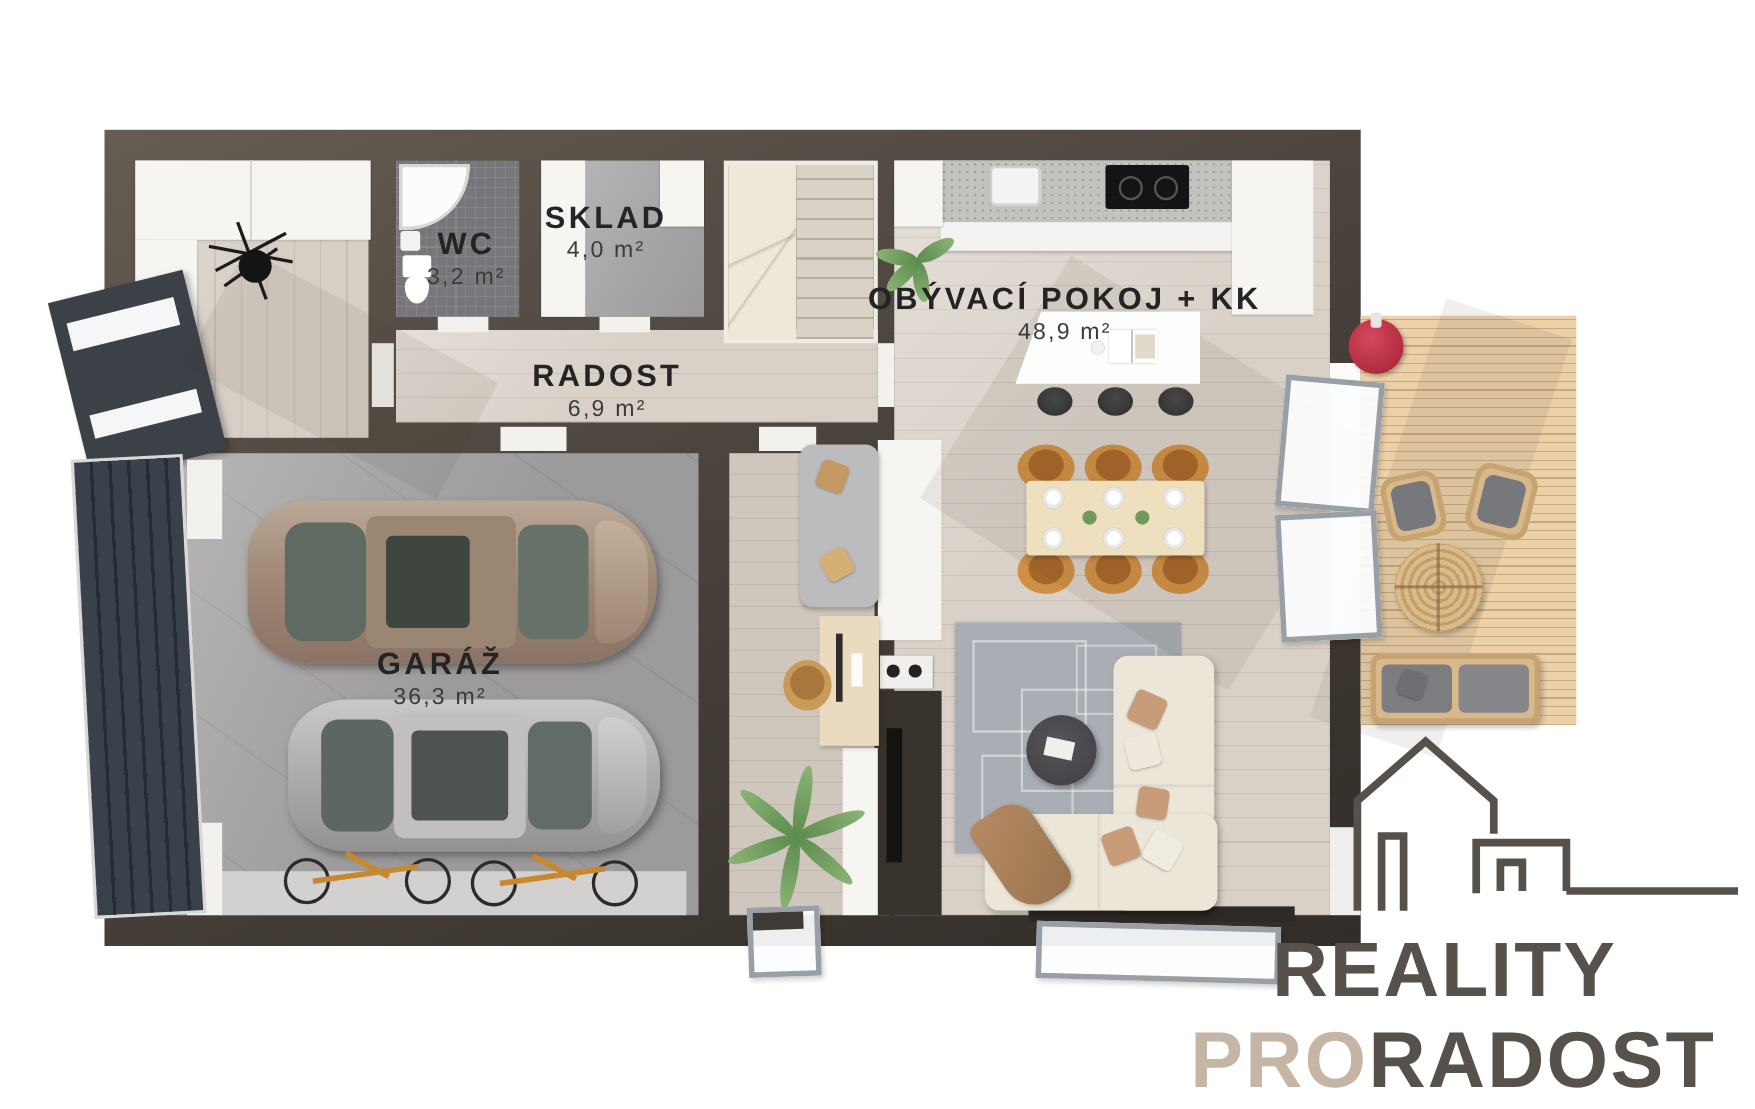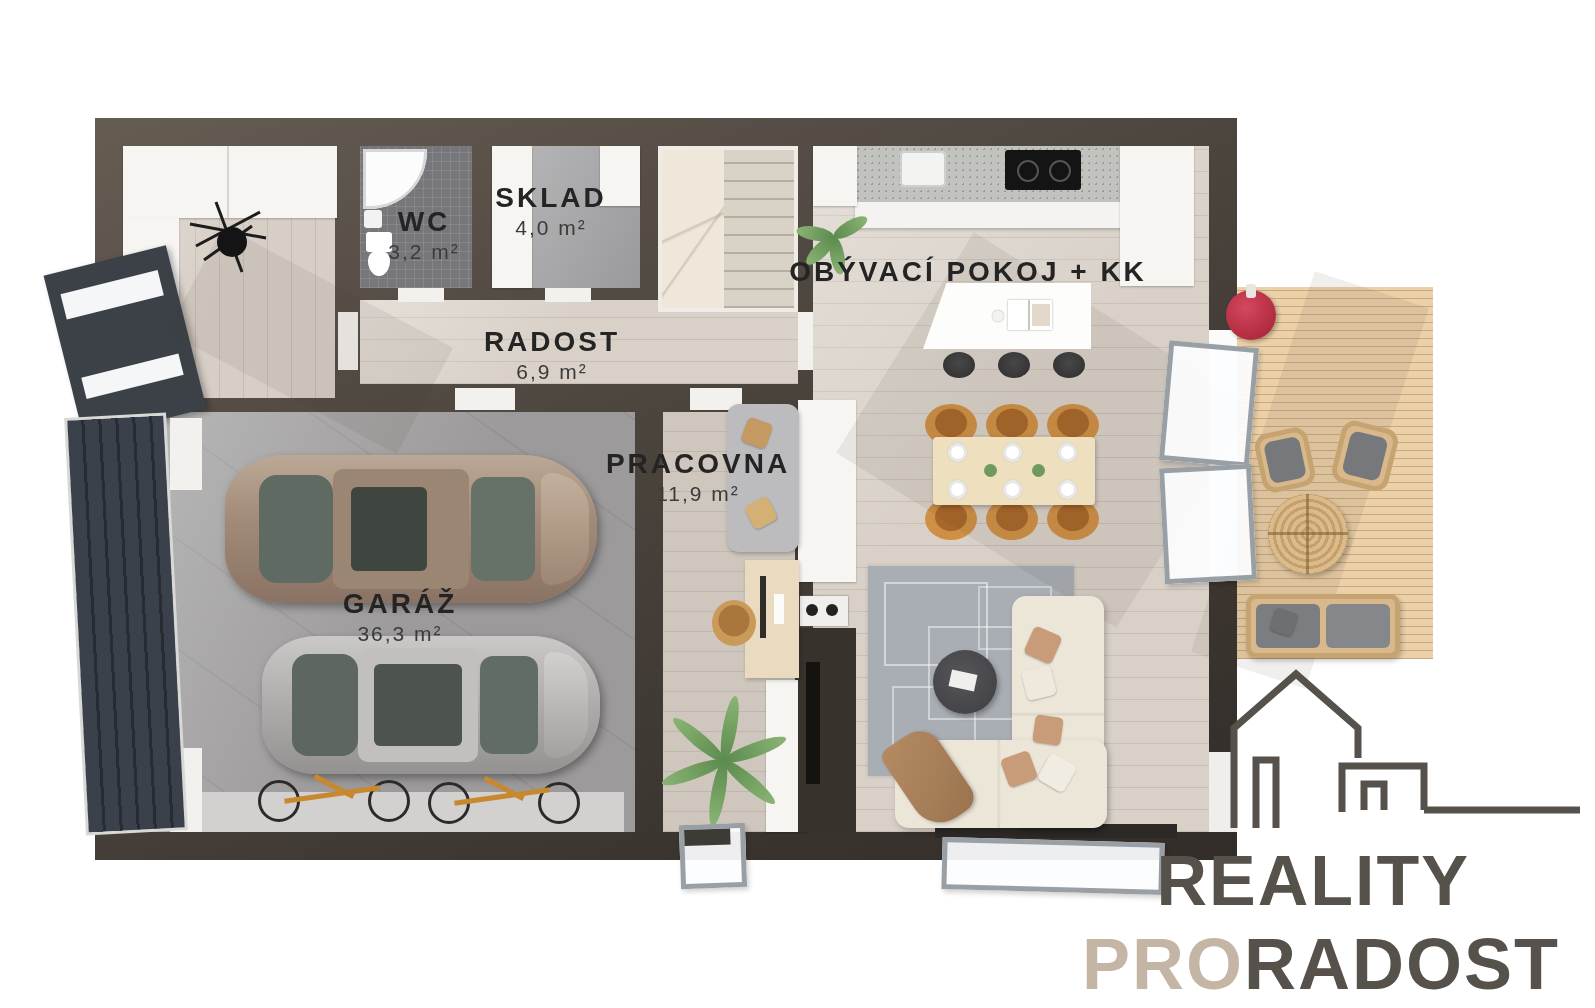--- a/index.html
+++ b/index.html
@@ -265,24 +265,21 @@
   <div class="room-label" style="left:551px;top:182px;">
     <span class="nm">SKLAD</span>
     <span class="ar">4,0 m²</span>
   </div>
   <div class="room-label" style="left:552px;top:326px;">
     <span class="nm">RADOST</span>
     <span class="ar">6,9 m²</span>
   </div>
   <div class="room-label" style="left:968px;top:224px;margin-top:32px;">
     <span class="nm">OBÝVACÍ POKOJ + KK</span>
-  </div>
-  <div class="room-label" style="left:698px;top:448px;">
-    <span class="nm">PRACOVNA</span>
-    <span class="ar">11,9 m²</span>
+    <span class="ar">48,9 m²</span>
   </div>
   <div class="room-label" style="left:400px;top:588px;">
     <span class="nm">GARÁŽ</span>
     <span class="ar">36,3 m²</span>
   </div>
 
   <svg class="abs" style="left:1192px;top:662px;z-index:70;" width="390" height="168" viewBox="0 0 390 168">
     <g fill="none" stroke="#56514a" stroke-width="7" stroke-linejoin="miter" stroke-miterlimit="10">
       <path d="M42 166 V66 L104 12 L166 66 V96"></path>
       <path d="M64 166 V98 H84 V166"></path>

